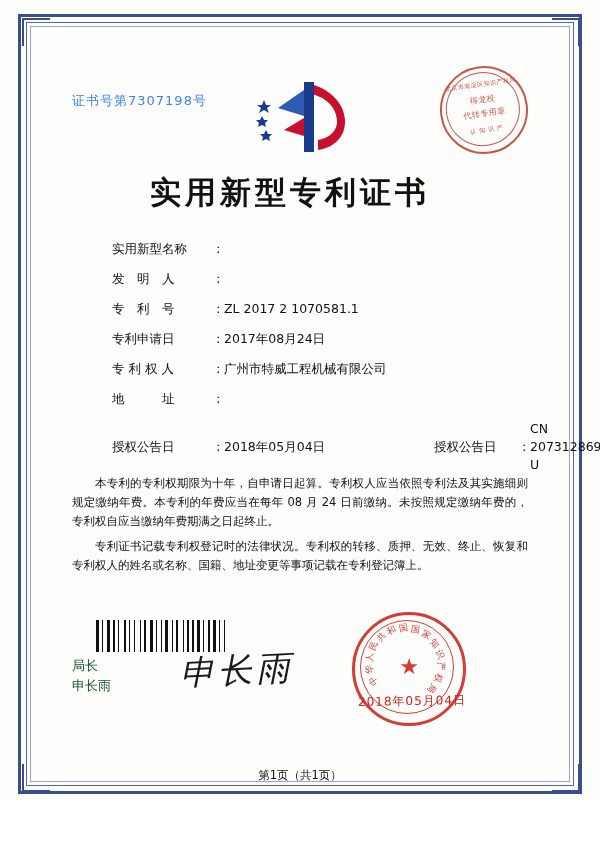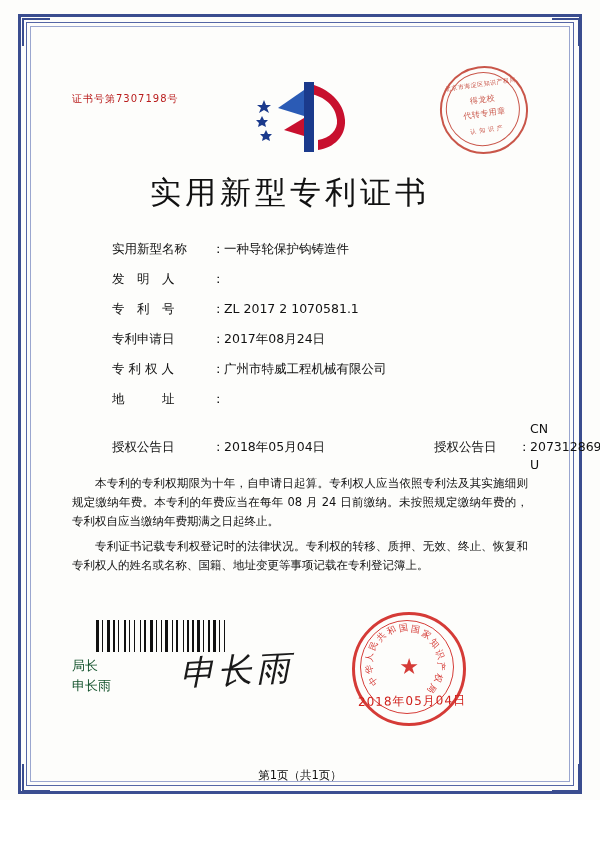--- a/index.html
+++ b/index.html
@@ -61,23 +61,23 @@
   .corner.tl { left: 22px;  top: 18px;  border-right: none; border-bottom: none; }
   .corner.tr { left: 552px; top: 18px;  border-left: none;  border-bottom: none; }
   .corner.bl { left: 22px;  top: 764px; border-right: none; border-top: none; }
   .corner.br { left: 552px; top: 764px; border-left: none;  border-top: none; }
 
   
   .cert-no {
     position: absolute;
     left: 72px;
     top: 92px;
-    font-size: 10px;
+    font-size: 13px;
     letter-spacing: 1px;
-    color: #b91c1c;
+    color: #3b82f6;
     font-family: "DejaVu Sans", "Liberation Sans", sans-serif;
   }
 
   
   .logo {
     position: absolute;
     left: 248px;
     top: 78px;
     width: 108px;
     height: 78px;
@@ -117,21 +117,21 @@
   .stamp-top .st-l4 { top: 58px; }
 
   
   .title {
     position: absolute;
     left: 0;
     top: 172px;
     width: 580px;
     text-align: center;
     font-size: 31px;
-    font-weight: normal;
+    font-weight: bold;
     letter-spacing: 4px;
     color: #111;
   }
 
   
   .fields {
     position: absolute;
     left: 112px;
     top: 240px;
     width: 420px;
@@ -345,21 +345,20 @@
     <div class="st-text st-l4">认 知 识 产</div>
   </div>
 
   <div class="title">实用新型专利证书</div>
 
   <div class="fields">
 
     <div class="field-row">
       <div class="field-label">实用新型名称</div>
       <div class="field-colon">：</div>
-      <div class="field-value">一种导轮保护钩铸造件</div>
     </div>
 
     <div class="field-row">
       <div class="field-label">发　明　人</div>
       <div class="field-colon">：</div>
     </div>
 
     <div class="field-row">
       <div class="field-label">专　利　号</div>
       <div class="field-colon">：</div>

